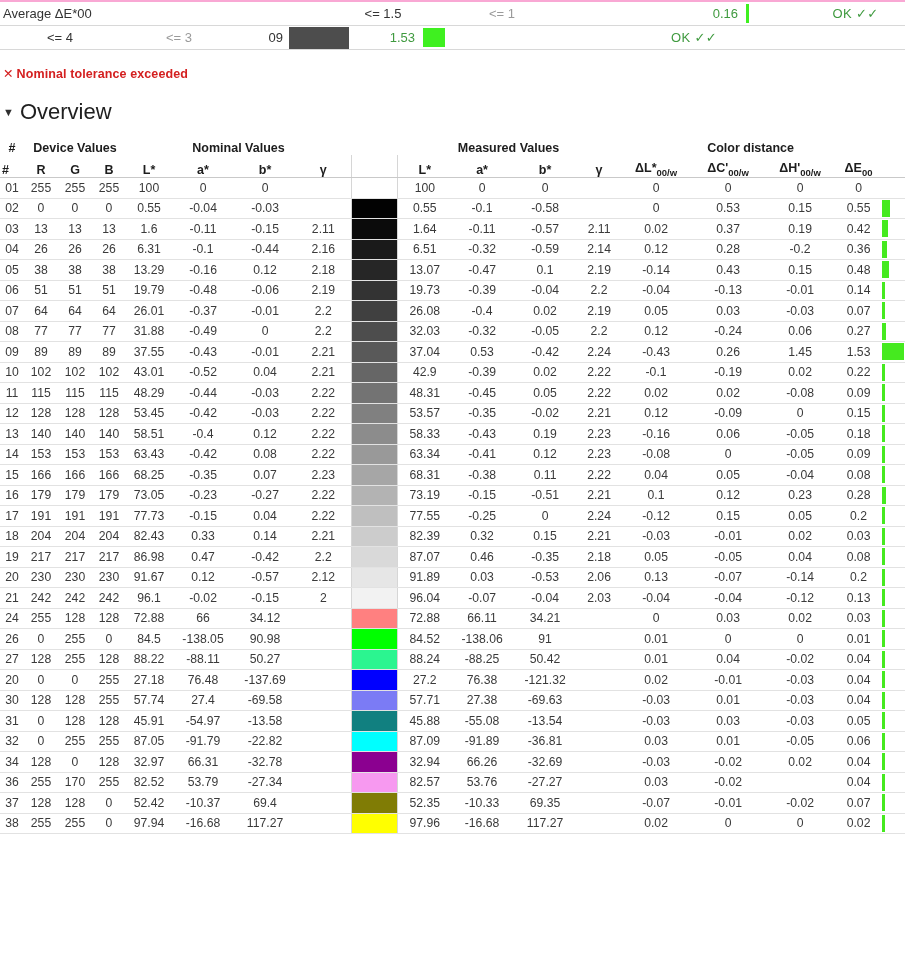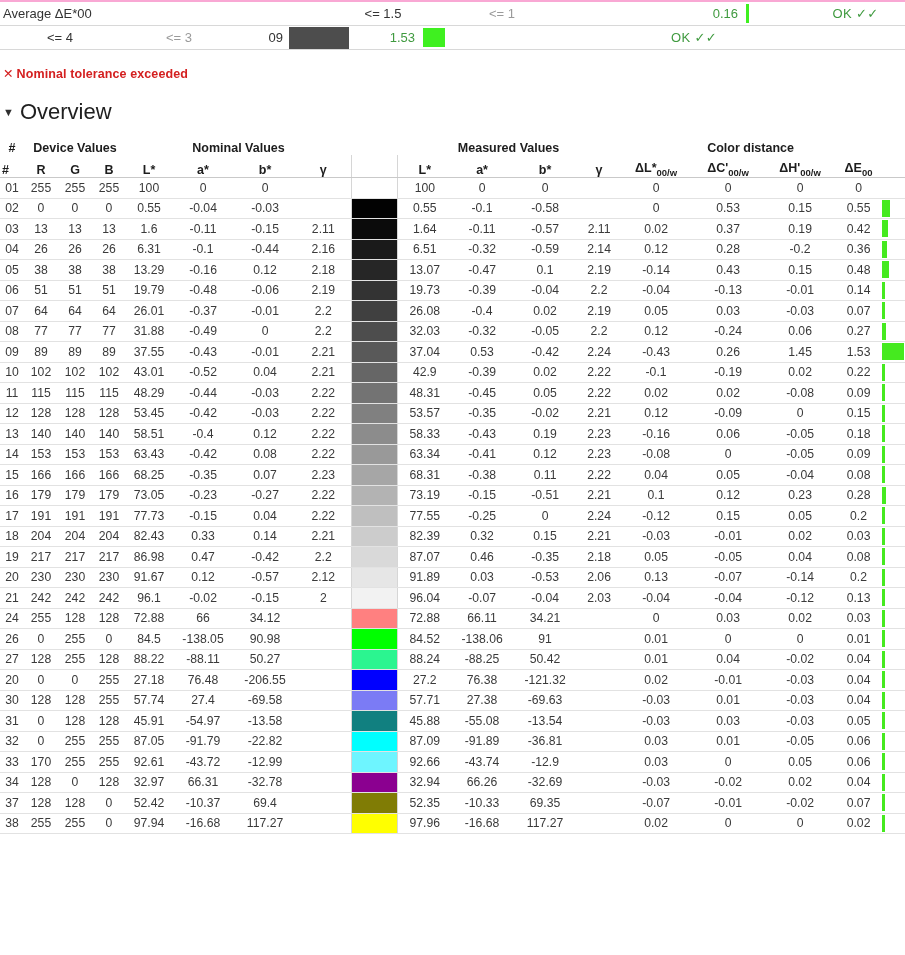--- a/index.html
+++ b/index.html
@@ -683,21 +683,21 @@
           <div class="bar-fill" style="width: 3px;"></div>
         </td>
       </tr>
       <tr class="drow">
         <td class="idx">20</td>
         <td>0</td>
         <td>0</td>
         <td>255</td>
         <td>27.18</td>
         <td>76.48</td>
-        <td>-206.55</td>
+        <td>-137.69</td>
         <td></td>
         <td class="sw sep-l sep-r" style="background: rgb(0, 0, 255);"></td>
         <td>27.2</td>
         <td>76.38</td>
         <td>-121.32</td>
         <td></td>
         <td>0.02</td>
         <td>-0.01</td>
         <td>-0.03</td>
         <td class="de">0.04</td>
@@ -765,42 +765,20 @@
         <td></td>
         <td>0.03</td>
         <td>0.01</td>
         <td>-0.05</td>
         <td class="de">0.06</td>
         <td class="bar">
           <div class="bar-fill" style="width: 3px;"></div>
         </td>
       </tr>
       <tr class="drow">
-        <td class="idx">33</td>
-        <td>170</td>
-        <td>255</td>
-        <td>255</td>
-        <td>92.61</td>
-        <td>-43.72</td>
-        <td>-12.99</td>
-        <td></td>
-        <td class="sw sep-l sep-r" style="background: rgb(110, 245, 255);"></td>
-        <td>92.66</td>
-        <td>-43.74</td>
-        <td>-12.9</td>
-        <td></td>
-        <td>0.03</td>
-        <td>0</td>
-        <td>0.05</td>
-        <td class="de">0.06</td>
-        <td class="bar">
-          <div class="bar-fill" style="width: 3px;"></div>
-        </td>
-      </tr>
-      <tr class="drow">
         <td class="idx">34</td>
         <td>128</td>
         <td>0</td>
         <td>128</td>
         <td>32.97</td>
         <td>66.31</td>
         <td>-32.78</td>
         <td></td>
         <td class="sw sep-l sep-r" style="background: rgb(139, 0, 144);"></td>
         <td>32.94</td>
@@ -809,20 +787,42 @@
         <td></td>
         <td>-0.03</td>
         <td>-0.02</td>
         <td>0.02</td>
         <td class="de">0.04</td>
         <td class="bar">
           <div class="bar-fill" style="width: 3px;"></div>
         </td>
       </tr>
       <tr class="drow">
+        <td class="idx">36</td>
+        <td>255</td>
+        <td>170</td>
+        <td>255</td>
+        <td>82.52</td>
+        <td>53.79</td>
+        <td>-27.34</td>
+        <td></td>
+        <td class="sw sep-l sep-r" style="background: rgb(247, 153, 240);"></td>
+        <td>82.57</td>
+        <td>53.76</td>
+        <td>-27.27</td>
+        <td></td>
+        <td>0.03</td>
+        <td>-0.02</td>
+        <td></td>
+        <td class="de">0.04</td>
+        <td class="bar">
+          <div class="bar-fill" style="width: 3px;"></div>
+        </td>
+      </tr>
+      <tr class="drow">
         <td class="idx">37</td>
         <td>128</td>
         <td>128</td>
         <td>0</td>
         <td>52.42</td>
         <td>-10.37</td>
         <td>69.4</td>
         <td></td>
         <td class="sw sep-l sep-r" style="background: rgb(128, 124, 5);"></td>
         <td>52.35</td>

